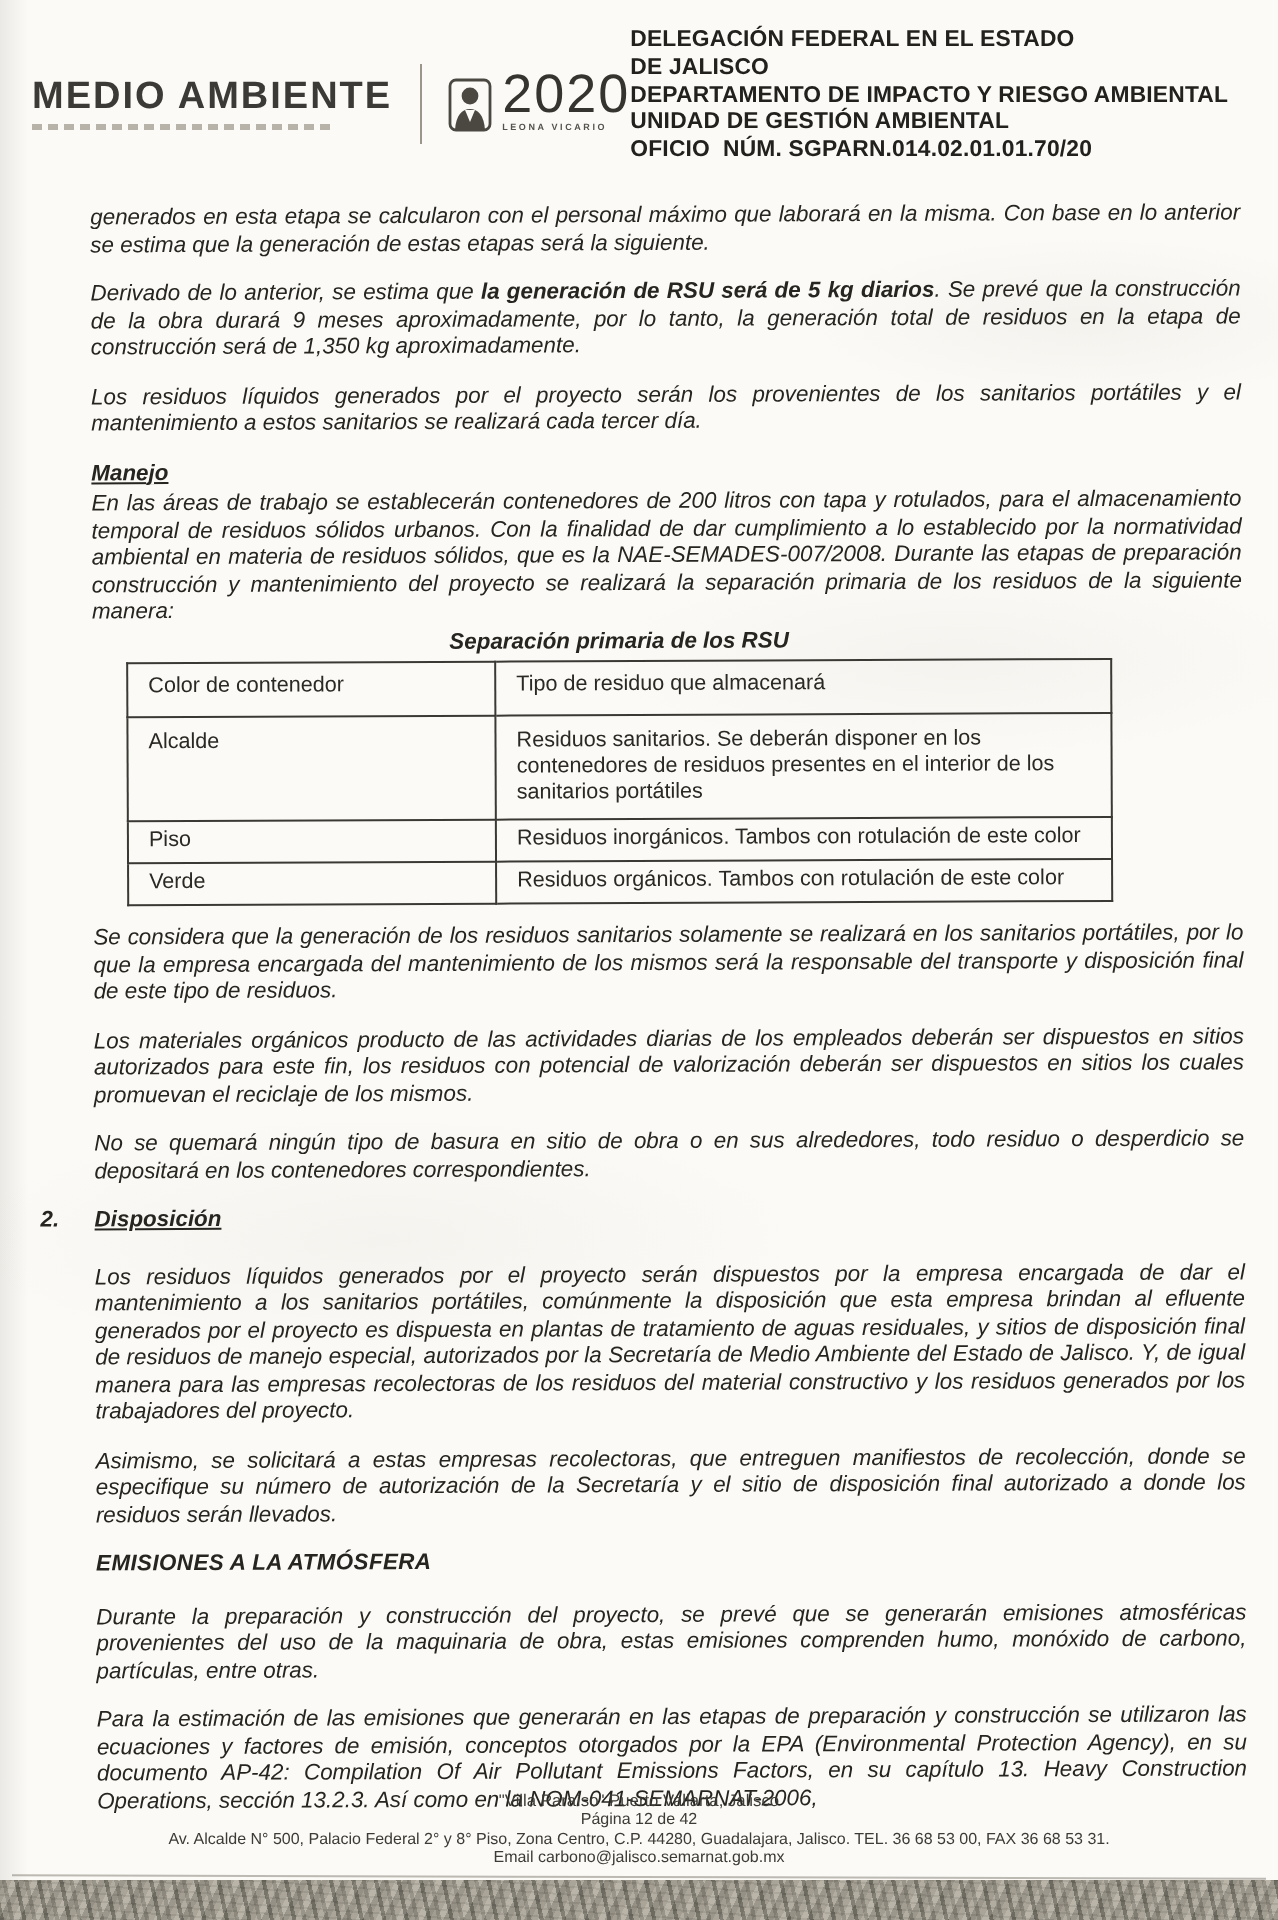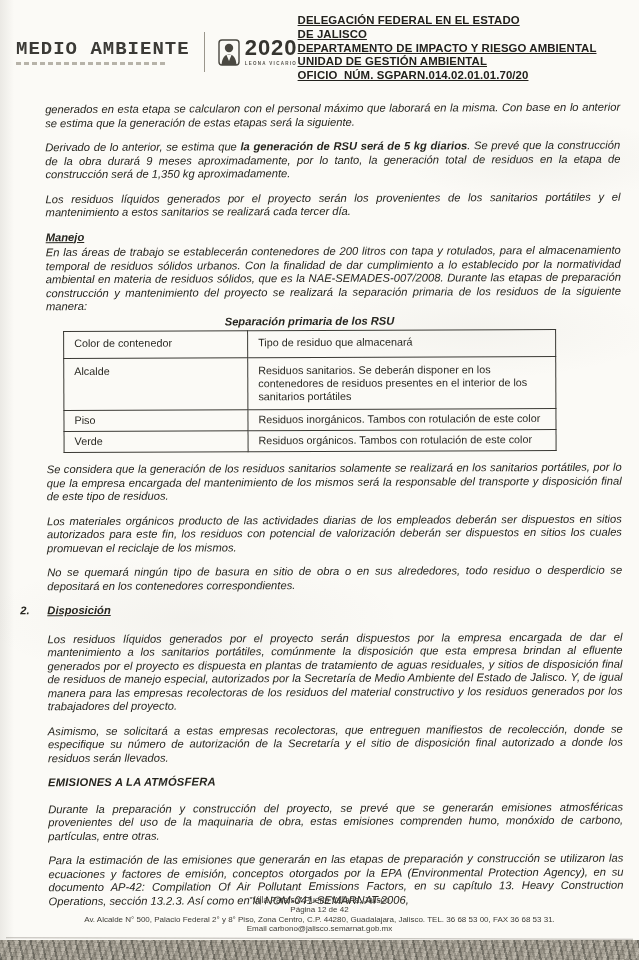--- a/index.html
+++ b/index.html
@@ -13,35 +13,35 @@
       radial-gradient(ellipse 200px 60px at 85% 160px, rgba(120,115,100,0.06), transparent 70%),
       linear-gradient(90deg, rgba(90,85,75,0.10), rgba(90,85,75,0) 14px);
     overflow:hidden;
     font-family:"Liberation Sans", sans-serif;
     color:#26251f;
   }
   
   .header{display:flex;align-items:flex-start;padding:14px 14px 0 16px;}
   .brand{display:flex;align-items:center;margin-top:18px;}
   .brand-title{
-    font-family:Liberation Mono, monospace;
+    font-family:Liberation Sans, sans-serif;
     font-weight:bold;font-size:19px;letter-spacing:1px;color:#3b3a36;
     line-height:20px;white-space:nowrap;
   }
   .brand-tagline{width:150px;height:3px;margin-top:3px;
     background:repeating-linear-gradient(90deg,#b7b3a9 0 5px, transparent 5px 8px);}
   .logo-divider{width:1px;height:40px;background:#9a968c;margin:0 12px 0 14px;align-self:center;}
   .year-logo{display:flex;align-items:flex-start;margin-top:-2px;}
   .year-icon{margin-top:4px;}
   .year-right{margin-left:4px;display:flex;flex-direction:column;}
-  .year-text{font-weight:bold;font-size:22px;line-height:25px;letter-spacing:1px;color:#35342f;}
+  .year-text{font-weight:normal;font-size:27px;line-height:25px;letter-spacing:1px;color:#35342f;}
   .year-sub{font-size:4.5px;font-weight:bold;letter-spacing:1.3px;color:#55534c;margin-top:1px;}
   .office-block{margin-left:auto;width:335px;text-align:left;}
   .office-line{font-weight:bold;font-size:11.4px;line-height:13.8px;color:#22211d;
-    letter-spacing:0.1px;white-space:pre-wrap;text-decoration:underline;}
+    letter-spacing:0.1px;white-space:pre-wrap;}
   
   .body{
     padding:19px 19px 0 45px;
     font-style:italic;
     font-size:11.2px;line-height:13.5px;
     text-align:justify;
     transform:rotate(-0.25deg);
     transform-origin:50% 0;
   }
   .para{margin:0 0 11px 0;}

